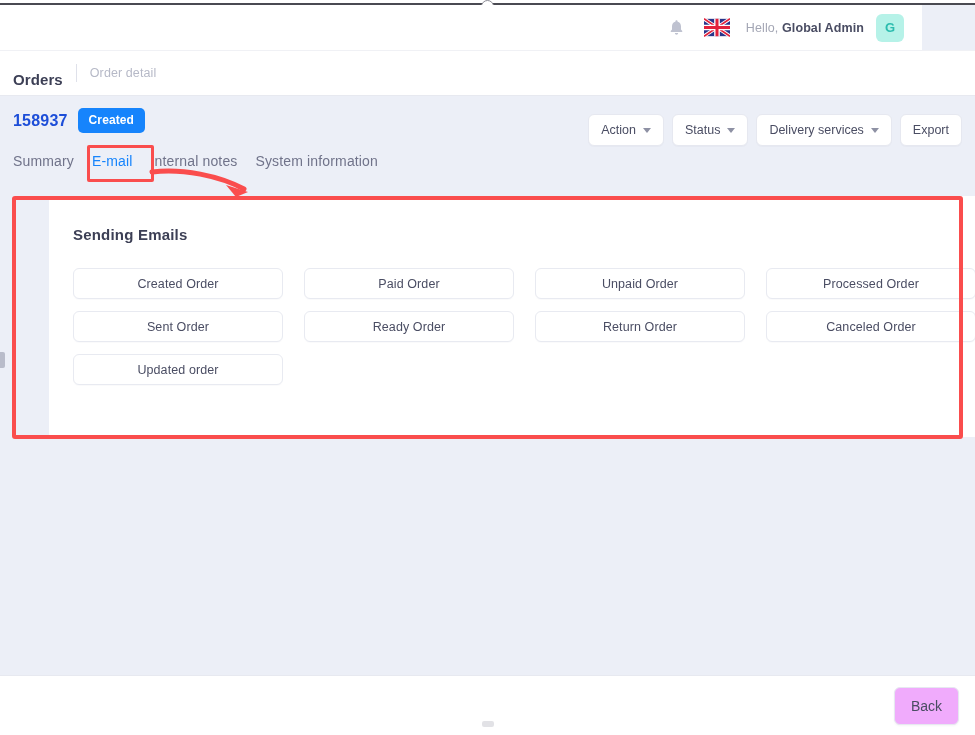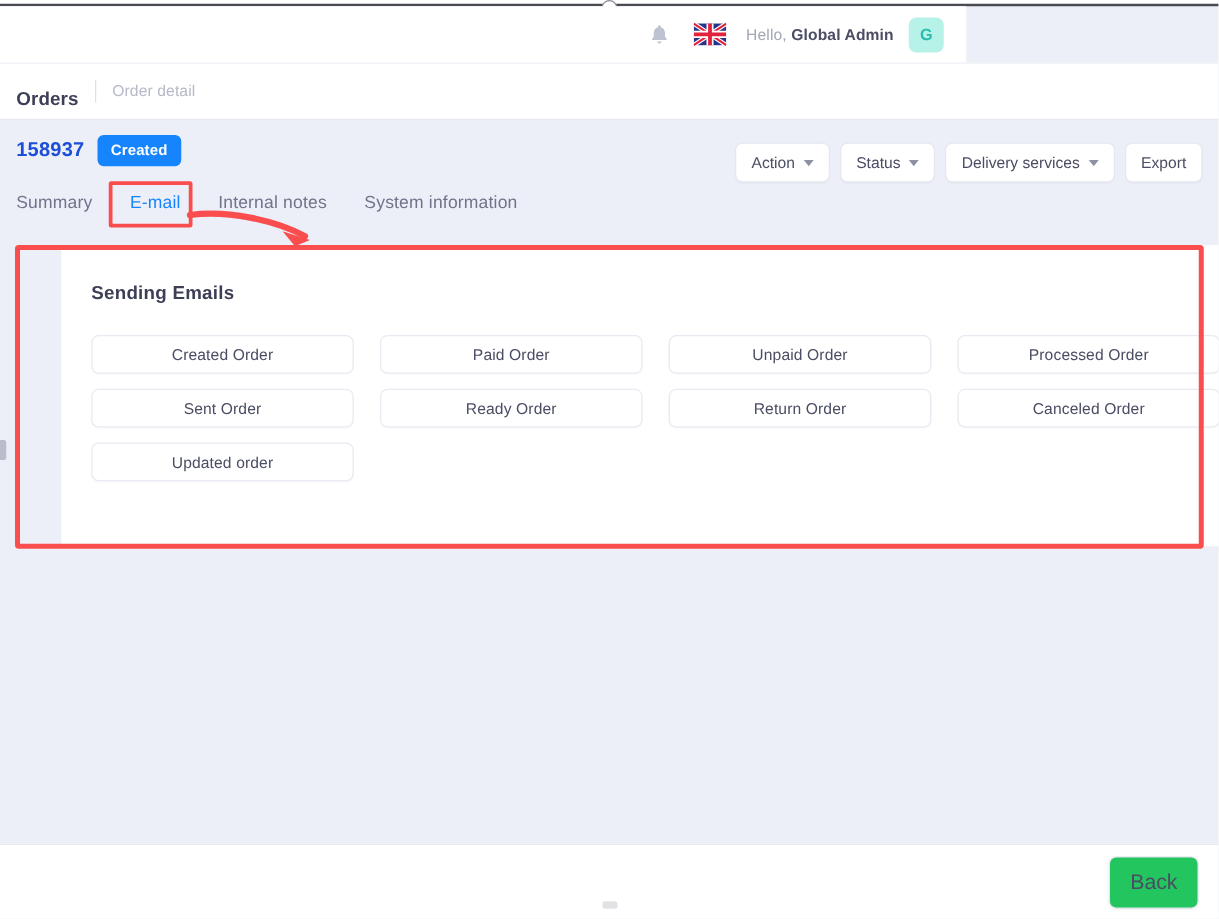--- a/index.html
+++ b/index.html
@@ -49,21 +49,21 @@
     width: 12px; height: 6px;
     background: #d8d8de;
     border-radius: 2px;
     opacity: .75;
   }
 
   
   .header {
     position: absolute;
     top: 5px; left: 0;
-    width: 773px; height: 45px;
+    width: 922px; height: 45px;
     background: #ffffff;
     display: flex;
     align-items: center;
     justify-content: flex-end;
     padding-right: 18px;
     gap: 0;
   }
   .bell-icon {
     width: 30px; height: 30px;
     display: flex; align-items: center; justify-content: center;
@@ -181,21 +181,21 @@
     border-top: 5px solid #8e91a4;
     display: inline-block;
   }
 
   
   .tabs {
     position: absolute;
     top: 150px; left: 13px;
     display: flex;
     align-items: center;
-    gap: 12px;
+    gap: 0;
   }
   .tab {
     font-size: 14px;
     color: #70738a;
     padding: 3px 0;
     margin-right: 18px;
     cursor: pointer;
     letter-spacing: .15px;
     white-space: nowrap;
   }
@@ -282,24 +282,24 @@
     bottom: 0; left: 0;
     width: 975px; height: 60px;
     background: #ffffff;
     border-top: 1px solid #e7e9f0;
     display: flex;
     align-items: center;
     justify-content: flex-end;
     padding-right: 16px;
   }
   .btn-back {
-    background: #22c55e;
+    background: #f0abfc;
     border: 1px solid #e6e8f0;
     border-radius: 6px;
-    font-size: 17px;
+    font-size: 14px;
     color: #4a4d63;
     padding: 10px 16px;
     cursor: pointer;
     font-family: "Liberation Sans", sans-serif;
     box-shadow: 0 1px 2px rgba(60,63,85,.05);
   }
 </style>
 </head>
 <body>
 

